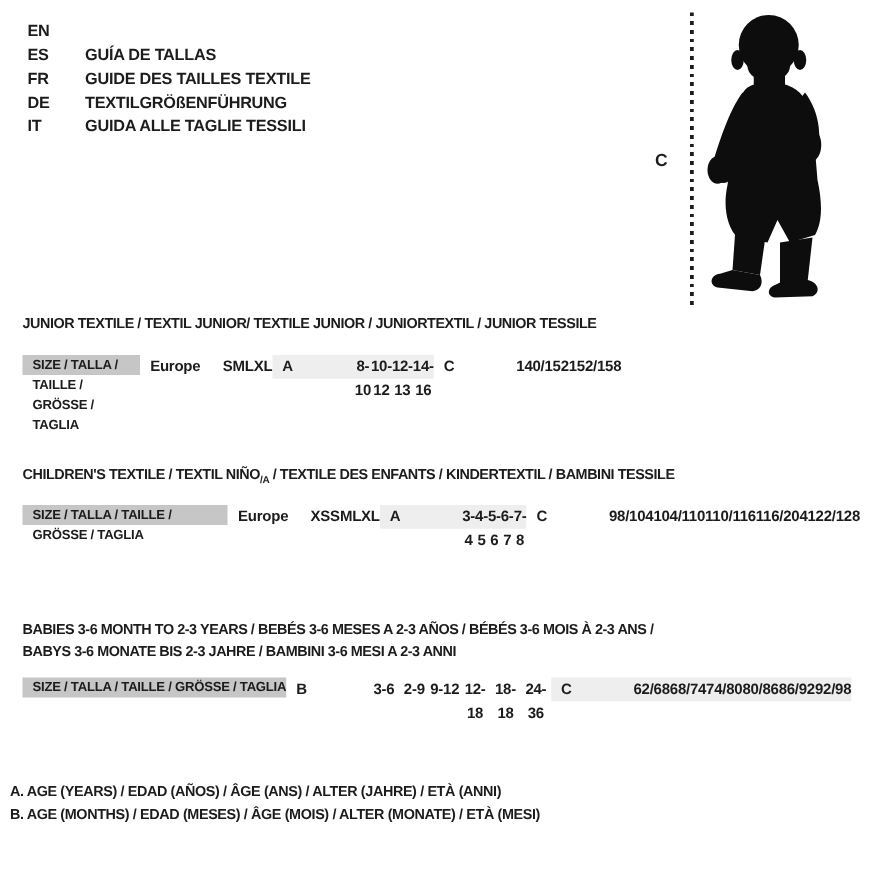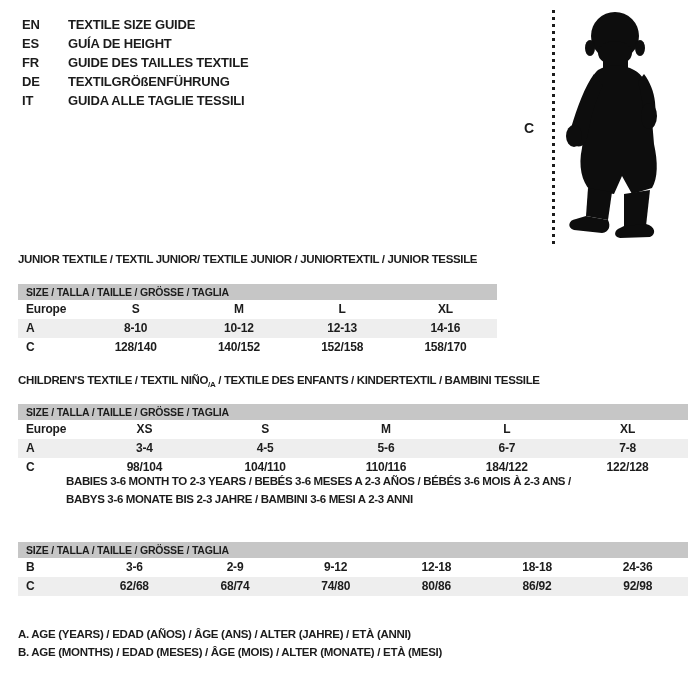--- a/index.html
+++ b/index.html
@@ -14,48 +14,47 @@
   
   .dotted-line{position:absolute;left:552px;top:10px;width:3px;height:236px;
     background:repeating-linear-gradient(to bottom,var(--text,#1c1c1c) 0 3px,transparent 3px 7px);}
   .figure-label{position:absolute;left:524px;top:120px;font-size:14px;}
   .toddler{position:absolute;left:558px;top:4px;color:var(--silhouette,#0d0d0d);}
   
   .tbl-title{position:absolute;font-size:11.5px;letter-spacing:-0.35px;white-space:nowrap;line-height:16px;}
   .tbl-title sub{font-size:8px;}
   #t1-title{left:18px;top:251px;}
   #t2-title{left:18px;top:372px;}
-  #t3-title{left:18px;top:472px;line-height:18px;margin-left:48px;}
+  #t3-title{left:18px;top:495px;line-height:18px;}
   
-  .tbl{position:absolute;display:flex;flex-direction:column;}
+  .tbl{position:absolute;display:flex;flex-direction:row;}
   #t1{left:18px;top:284px;width:479px;}
   #t2{left:18px;top:404px;width:670px;}
   #t3{left:18px;top:542px;width:670px;}
   .band{height:16px;line-height:16px;background:var(--header-band,#c6c6c6);padding-left:8px;font-size:10.5px;letter-spacing:-0.2px;}
   .trow{display:flex;height:19px;line-height:19px;font-size:12px;letter-spacing:-0.2px;justify-content:space-between;}
   .trow.shaded{background:var(--shaded-row,#eeeeee);}
   .trow .lbl{width:66px;padding-left:8px;box-sizing:border-box;text-align:left;}
   .trow .cell{flex:1;text-align:center;}
   
-  .footnotes{position:absolute;left:18px;top:625px;}
+  .footnotes{position:absolute;left:8px;top:625px;}
   .footnote{height:18px;line-height:18px;font-size:11.5px;letter-spacing:-0.3px;white-space:nowrap;}
 </style>
 </head>
 <body>
 
 <div class="canvas">
 
   <div class="lang-list">
     <div class="lang-row">
       <span class="lang-code">EN</span>
-      <span class="lang-label">TEXTILE SIZE GUIDE</span>
     </div>
     <div class="lang-row">
       <span class="lang-code">ES</span>
-      <span class="lang-label">GUÍA DE HEIGHT</span>
+      <span class="lang-label">GUÍA DE TALLAS</span>
     </div>
     <div class="lang-row">
       <span class="lang-code">FR</span>
       <span class="lang-label">GUIDE DES TAILLES TEXTILE</span>
     </div>
     <div class="lang-row">
       <span class="lang-code">DE</span>
       <span class="lang-label">TEXTILGRÖßENFÜHRUNG</span>
     </div>
     <div class="lang-row">
@@ -97,24 +96,22 @@
     </div>
     <div class="trow shaded">
       <span class="lbl">A</span>
       <span class="cell">8-10</span>
       <span class="cell">10-12</span>
       <span class="cell">12-13</span>
       <span class="cell">14-16</span>
     </div>
     <div class="trow">
       <span class="lbl">C</span>
-      <span class="cell">128/140</span>
       <span class="cell">140/152</span>
       <span class="cell">152/158</span>
-      <span class="cell">158/170</span>
     </div>
   </div>
 
   <div class="tbl-title" id="t2-title"><span>CHILDREN'S TEXTILE / TEXTIL NIÑO</span><sub>/A</sub><span> / TEXTILE DES ENFANTS / KINDERTEXTIL / BAMBINI TESSILE</span></div>
   <div class="tbl" id="t2">
     <div class="band">SIZE / TALLA / TAILLE / GRÖSSE / TAGLIA</div>
     <div class="trow">
       <span class="lbl">Europe</span>
       <span class="cell">XS</span>
       <span class="cell">S</span>
@@ -128,21 +125,21 @@
       <span class="cell">4-5</span>
       <span class="cell">5-6</span>
       <span class="cell">6-7</span>
       <span class="cell">7-8</span>
     </div>
     <div class="trow">
       <span class="lbl">C</span>
       <span class="cell">98/104</span>
       <span class="cell">104/110</span>
       <span class="cell">110/116</span>
-      <span class="cell">184/122</span>
+      <span class="cell">116/204</span>
       <span class="cell">122/128</span>
     </div>
   </div>
 
   <div class="tbl-title" id="t3-title">
     <div>BABIES 3-6 MONTH TO 2-3 YEARS / BEBÉS 3-6 MESES A 2-3 AÑOS / BÉBÉS 3-6 MOIS À 2-3 ANS /</div>
     <div>BABYS 3-6 MONATE BIS 2-3 JAHRE / BAMBINI 3-6 MESI A 2-3 ANNI</div>
   </div>
   <div class="tbl" id="t3">
     <div class="band">SIZE / TALLA / TAILLE / GRÖSSE / TAGLIA</div>

